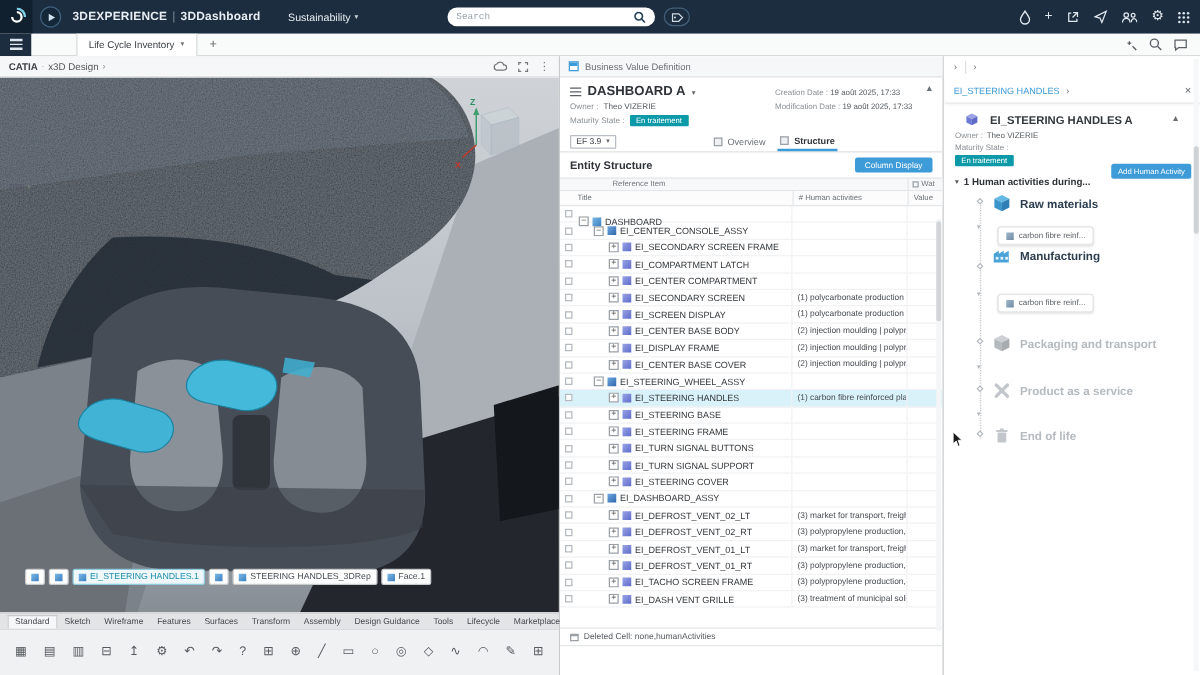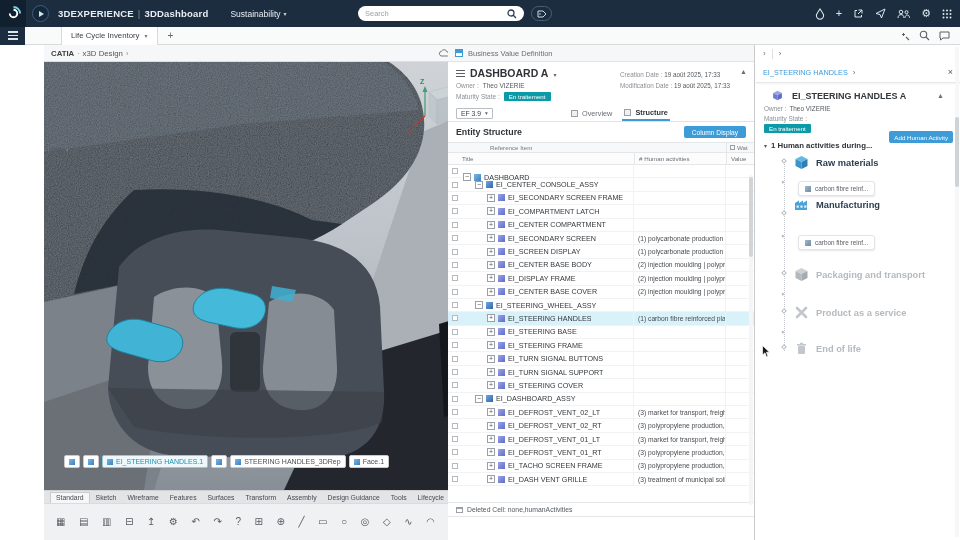--- a/index.html
+++ b/index.html
@@ -9,39 +9,39 @@
 
 .topbar{position:absolute;top:0;left:0;width:960px;height:27px;background:#1c2d3f;display:flex;align-items:center;color:#e8eef3;}
 .logo{width:26px;height:27px;background:#10202f;display:flex;align-items:center;justify-content:center;}
 .playbadge{width:17px;height:17px;border:1.5px solid #3e5e7c;border-radius:50%;margin-left:6px;display:flex;align-items:center;justify-content:center;background:#15283a;}
 .tri{width:0;height:0;border-left:5px solid #cfe3f0;border-top:3px solid transparent;border-bottom:3px solid transparent;margin-left:1px;}
 .brand{margin-left:9px;font-size:9.5px;font-weight:bold;letter-spacing:.2px;display:flex;gap:4px;align-items:center;}
 .bsep{opacity:.45;font-weight:normal;}
 .context{margin-left:22px;font-size:8.5px;display:flex;align-items:center;gap:3px;cursor:pointer;}
 .caret{font-size:6px;opacity:.85;}
 .search{position:absolute;left:358px;top:6px;width:166px;height:15px;background:#fff;border-radius:8px;display:flex;align-items:center;padding:0 7px;}
-.search input{border:0;outline:0;flex:1;font-size:7.5px;color:#333;background:transparent;font-family:Liberation Sans, sans-serif;}
+.search input{border:0;outline:0;flex:1;font-size:7.5px;color:#333;background:transparent;font-family:Liberation Mono, monospace;}
 .search input::placeholder{color:#9aa3ab;}
 .tagbtn{position:absolute;left:531px;top:6px;width:21px;height:15px;border:1px solid #44607a;border-radius:8px;display:flex;align-items:center;justify-content:center;}
 .topicons{position:absolute;right:8px;top:0;height:27px;display:flex;align-items:center;gap:11px;}
 .ticon-text{font-size:11px;color:#dfe7ee;line-height:1;}
 
 
 .tabbar{position:absolute;top:27px;left:0;width:960px;height:18px;background:#f9fafa;border-bottom:1px solid #d8dadc;display:flex;align-items:center;}
 .burgerbox{width:25px;height:18px;background:#1c2d3f;display:flex;align-items:center;justify-content:center;}
 .burger{width:10px;height:1.5px;background:#dfe7ee;position:relative;}
 .burger::before,.burger::after{content:"";position:absolute;left:0;width:10px;height:1.5px;background:#dfe7ee;}
 .burger::before{top:-3.5px}.burger::after{top:3.5px}
 .dtab{margin-left:36px;height:18px;display:flex;align-items:center;gap:5px;padding:0 9px;background:#fff;border:1px solid #d8dadc;border-top:0;border-bottom:0;font-size:7.8px;color:#3a3f44;}
 .caret2{font-size:6px;color:#777;}
 .addtab{margin-left:10px;font-size:10px;color:#666;}
 .tb-icons{margin-left:auto;margin-right:10px;display:flex;gap:9px;align-items:center;}
 
 
-.catia{position:absolute;left:0;top:45px;width:448px;height:495px;background:#eceef0;border-right:1px solid #c8cacc;margin-left:44px;}
+.catia{position:absolute;left:0;top:45px;width:448px;height:495px;background:#eceef0;border-right:1px solid #c8cacc;}
 .chead{height:17px;background:#f6f7f8;border-bottom:1px solid #dcdee0;display:flex;align-items:center;padding:0 7px;font-size:7.8px;color:#555;gap:3px;}
 .capp{font-weight:bold;color:#3c4146;}
 .chev{color:#888;font-size:7px;}
 .chead-icons{margin-left:auto;display:flex;gap:8px;align-items:center;color:#777;font-size:9px;}
 .viewport{position:absolute;top:17px;left:0;right:0;height:428px;overflow:hidden;}
 .scene{display:block;}
 .units{position:absolute;left:8px;top:84px;font-size:7px;color:#505archive60;color:#556;display:flex;gap:2px;align-items:center;}
 .vexp{position:absolute;left:1px;top:208px;color:#667;font-size:9px;}
 .vchips{position:absolute;left:20px;bottom:22px;display:flex;gap:3px;align-items:center;}
 .vchip{height:13px;background:#fff;border:1px solid #c8cacc;border-radius:2px;display:flex;align-items:center;gap:3px;padding:0 4px;font-size:7px;color:#4a4f54;}

